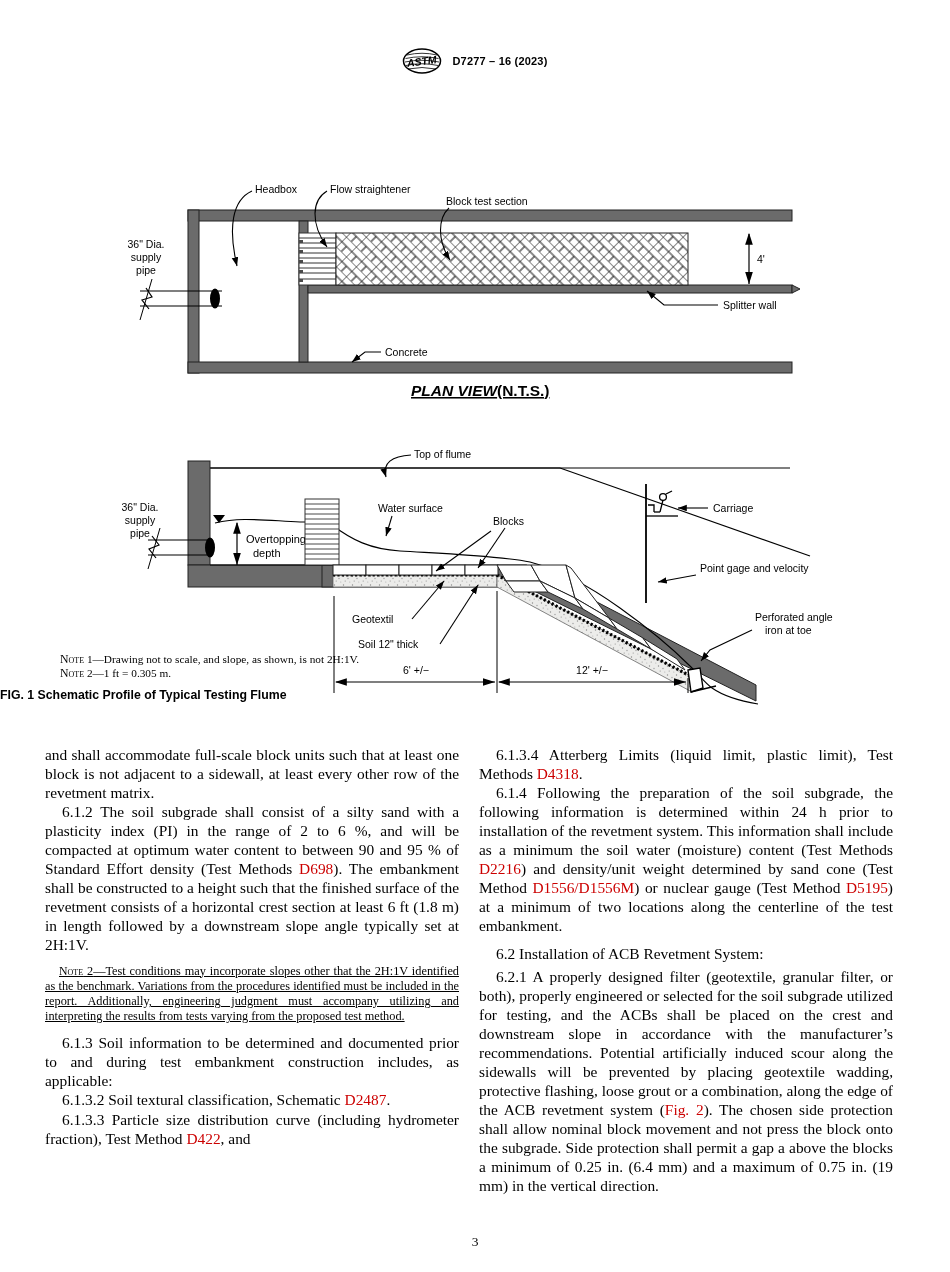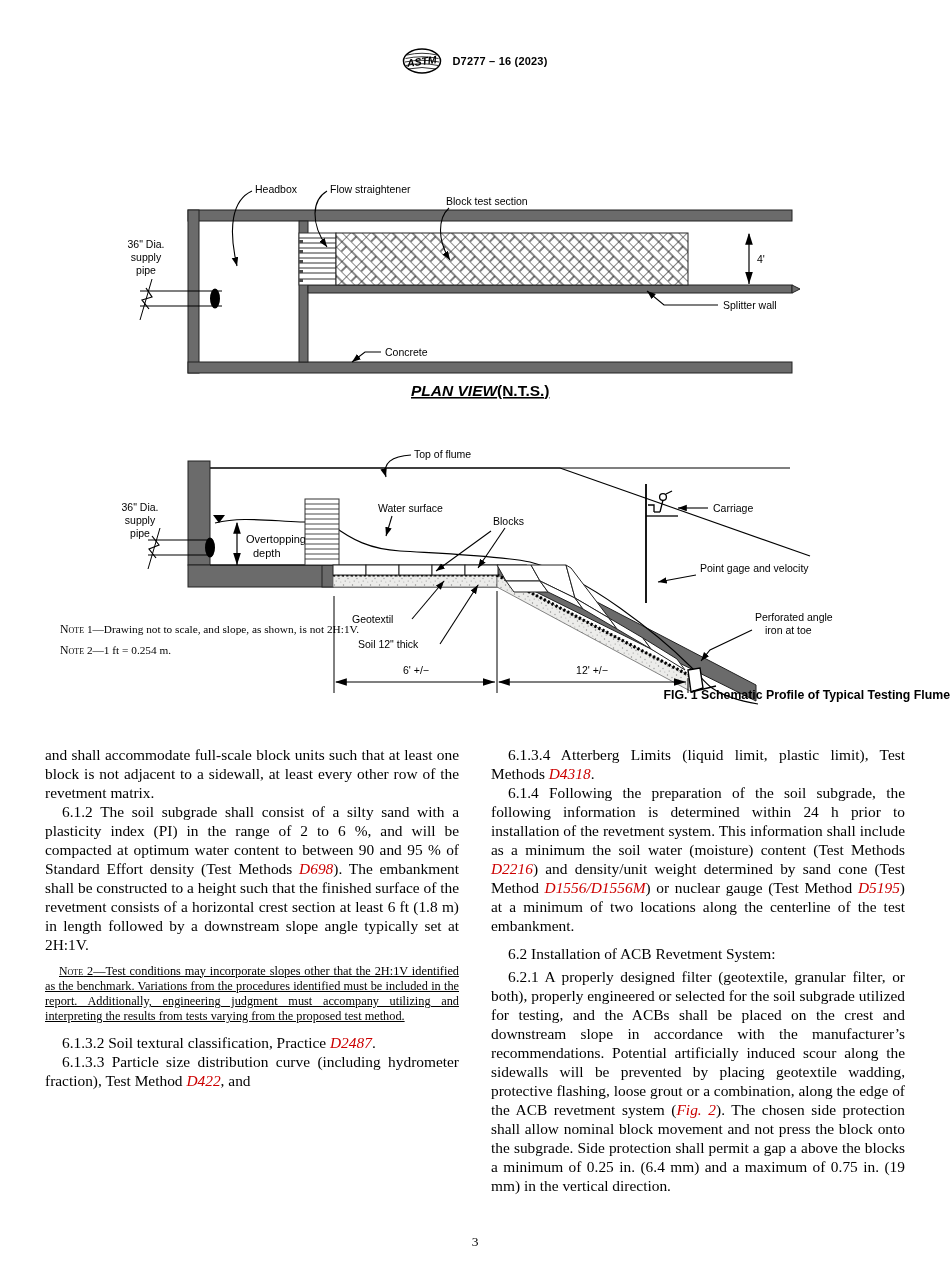--- a/index.html
+++ b/index.html
@@ -52,49 +52,49 @@
     top: 88px;
     left: 0;
     width: 950px;
     height: 620px;
   }
   .fig-svg { display: block; }
 
   .notes {
     position: absolute;
     left: 60px;
-    top: 619px;
+    top: 652px;
     width: 830px;
     font-size: 11.3px;
-    line-height: 21px;
+    line-height: 14px;
   }
   .note-line { white-space: nowrap; }
   .smallcaps {
     font-variant: small-caps;
     font-size: 11.8px;
   }
   .fig-caption {
     position: absolute;
     top: 688px;
     left: 0;
     width: 950px;
-    text-align: right;
+    text-align: left;
     font-family: "Liberation Sans", sans-serif;
     font-weight: bold;
     font-size: 12.3px;
   }
 
   
   .columns {
     position: absolute;
     top: 745px;
     left: 45px;
     width: 865px;
     display: flex;
-    gap: 32px;
+    gap: 20px;
   }
   .col {
     width: 414px;
     font-size: 15.4px;
     line-height: 19.05px;
     text-align: justify;
     text-justify: inter-word;
     hyphens: manual;
   }
   .col p {
@@ -109,21 +109,20 @@
   .note-block {
     font-size: 12.3px;
     line-height: 15.2px;
     text-align: justify;
     margin: 9px 0 9px 0 !important;
     text-indent: 14px;
     text-decoration: underline;
   }
   .ref {
     color: #cc0000;
-    font-style: italic;
   }
   .ital {
   }
   .spacer-sm { height: 9px; }
   .spacer-xs { height: 3px; }
 
   .page-number {
     position: absolute;
     bottom: 22px;
     left: 0;
@@ -392,32 +391,33 @@
 
         <text x="276" y="641" font-size="15.5" font-weight="bold" font-style="italic" text-decoration="underline">PROFILE THROUGH TEST SECTION</text>
         <text x="594" y="641" font-size="15.5" font-weight="bold" text-decoration="underline"> (N.T.S.)</text>
       </g>
       </g>
     </svg>
   </div>
 
   <div class="notes">
     <div class="note-line"><span class="smallcaps">Note</span><span> 1</span><span>—Drawing not to scale, and slope, as shown, is not 2H:1V.</span></div>
-    <div class="note-line"><span class="smallcaps">Note</span><span> 2</span><span>—1 ft = 0.254 m.</span></div>
+    <div class="note-line"><span class="smallcaps">Note</span><span> 2</span><span>—1 ft = 0.305 m.</span></div>
   </div>
 
   <div class="fig-caption">FIG. 1 Schematic Profile of Typical Testing Flume</div>
 
   <div class="columns">
 
     <div class="col">
       <p class="no-ind">and shall accommodate full-scale block units such that at least one block is not adjacent to a sidewall, at least every other row of the revetment matrix.</p>
       <p class="para-ind"><span>6.1.2  The soil subgrade shall consist of a silty sand with a plasticity index (PI) in the range of 2 to 6 %, and will be compacted at optimum water content to between 90 and 95 % of Standard Effort density (Test Methods </span><span class="ref">D698</span><span>). The embankment shall be constructed to a height such that the finished surface of the revetment consists of a horizontal crest section at least 6 ft (1.8 m) in length followed by a downstream slope angle typically set at 2H:1V.</span></p>
       <p class="note-block"><span class="smallcaps">Note</span><span> 2</span><span>—Test conditions may incorporate slopes other that the 2H:1V identified as the benchmark. Variations from the procedures identified must be included in the report. Additionally, engineering judgment must accompany utilizing and interpreting the results from tests varying from the proposed test method.</span></p>
-      <p class="para-ind"><span>6.1.3.2  Soil textural classification, Practice </span><span class="ref">D2487</span><span>.</span></p>
+      <p class="para-ind">6.1.3 Soil information to be determined and documented prior to and during test embankment construction includes, as applicable:</p>
+      <p class="para-ind"><span>6.1.3.2  Soil textural classification, Schematic </span><span class="ref">D2487</span><span>.</span></p>
       <p class="para-ind"><span>6.1.3.3  Particle size distribution curve (including hydrometer fraction), Test Method </span><span class="ref">D422</span><span>, and</span></p>
     </div>
 
     <div class="col">
       <p class="para-ind"><span>6.1.3.4  Atterberg Limits (liquid limit, plastic limit), Test Methods </span><span class="ref">D4318</span><span>.</span></p>
       <p class="para-ind"><span>6.1.4   Following the preparation of the soil subgrade, the following information is determined within 24 h prior to installation of the revetment system. This information shall include as a minimum the soil water (moisture) content (Test Methods </span><span class="ref">D2216</span><span>) and density/unit weight determined by sand cone (Test Method </span><span class="ref">D1556/D1556M</span><span>) or nuclear gauge (Test Method </span><span class="ref">D5195</span><span>) at a minimum of two locations along the centerline of the test embankment.</span></p>
       <div class="spacer-sm"></div>
       <p class="para-ind ital">6.2  Installation of ACB Revetment System:</p>
       <div class="spacer-xs"></div>
       <p class="para-ind"><span>6.2.1  A properly designed filter (geotextile, granular filter, or both), properly engineered or selected for the soil subgrade utilized for testing, and the ACBs shall be placed on the crest and downstream slope in accordance with the manufacturer’s recommendations. Potential artificially induced scour along the sidewalls will be prevented by placing geotextile wadding, protective flashing, loose grout or a combination, along the edge of the ACB revetment system (</span><span class="ref">Fig. 2</span><span>). The chosen side protection shall allow nominal block movement and not press the block onto the subgrade. Side protection shall permit a gap a above the blocks a minimum of 0.25 in. (6.4 mm) and a maximum of 0.75 in. (19 mm) in the vertical direction.</span></p>

